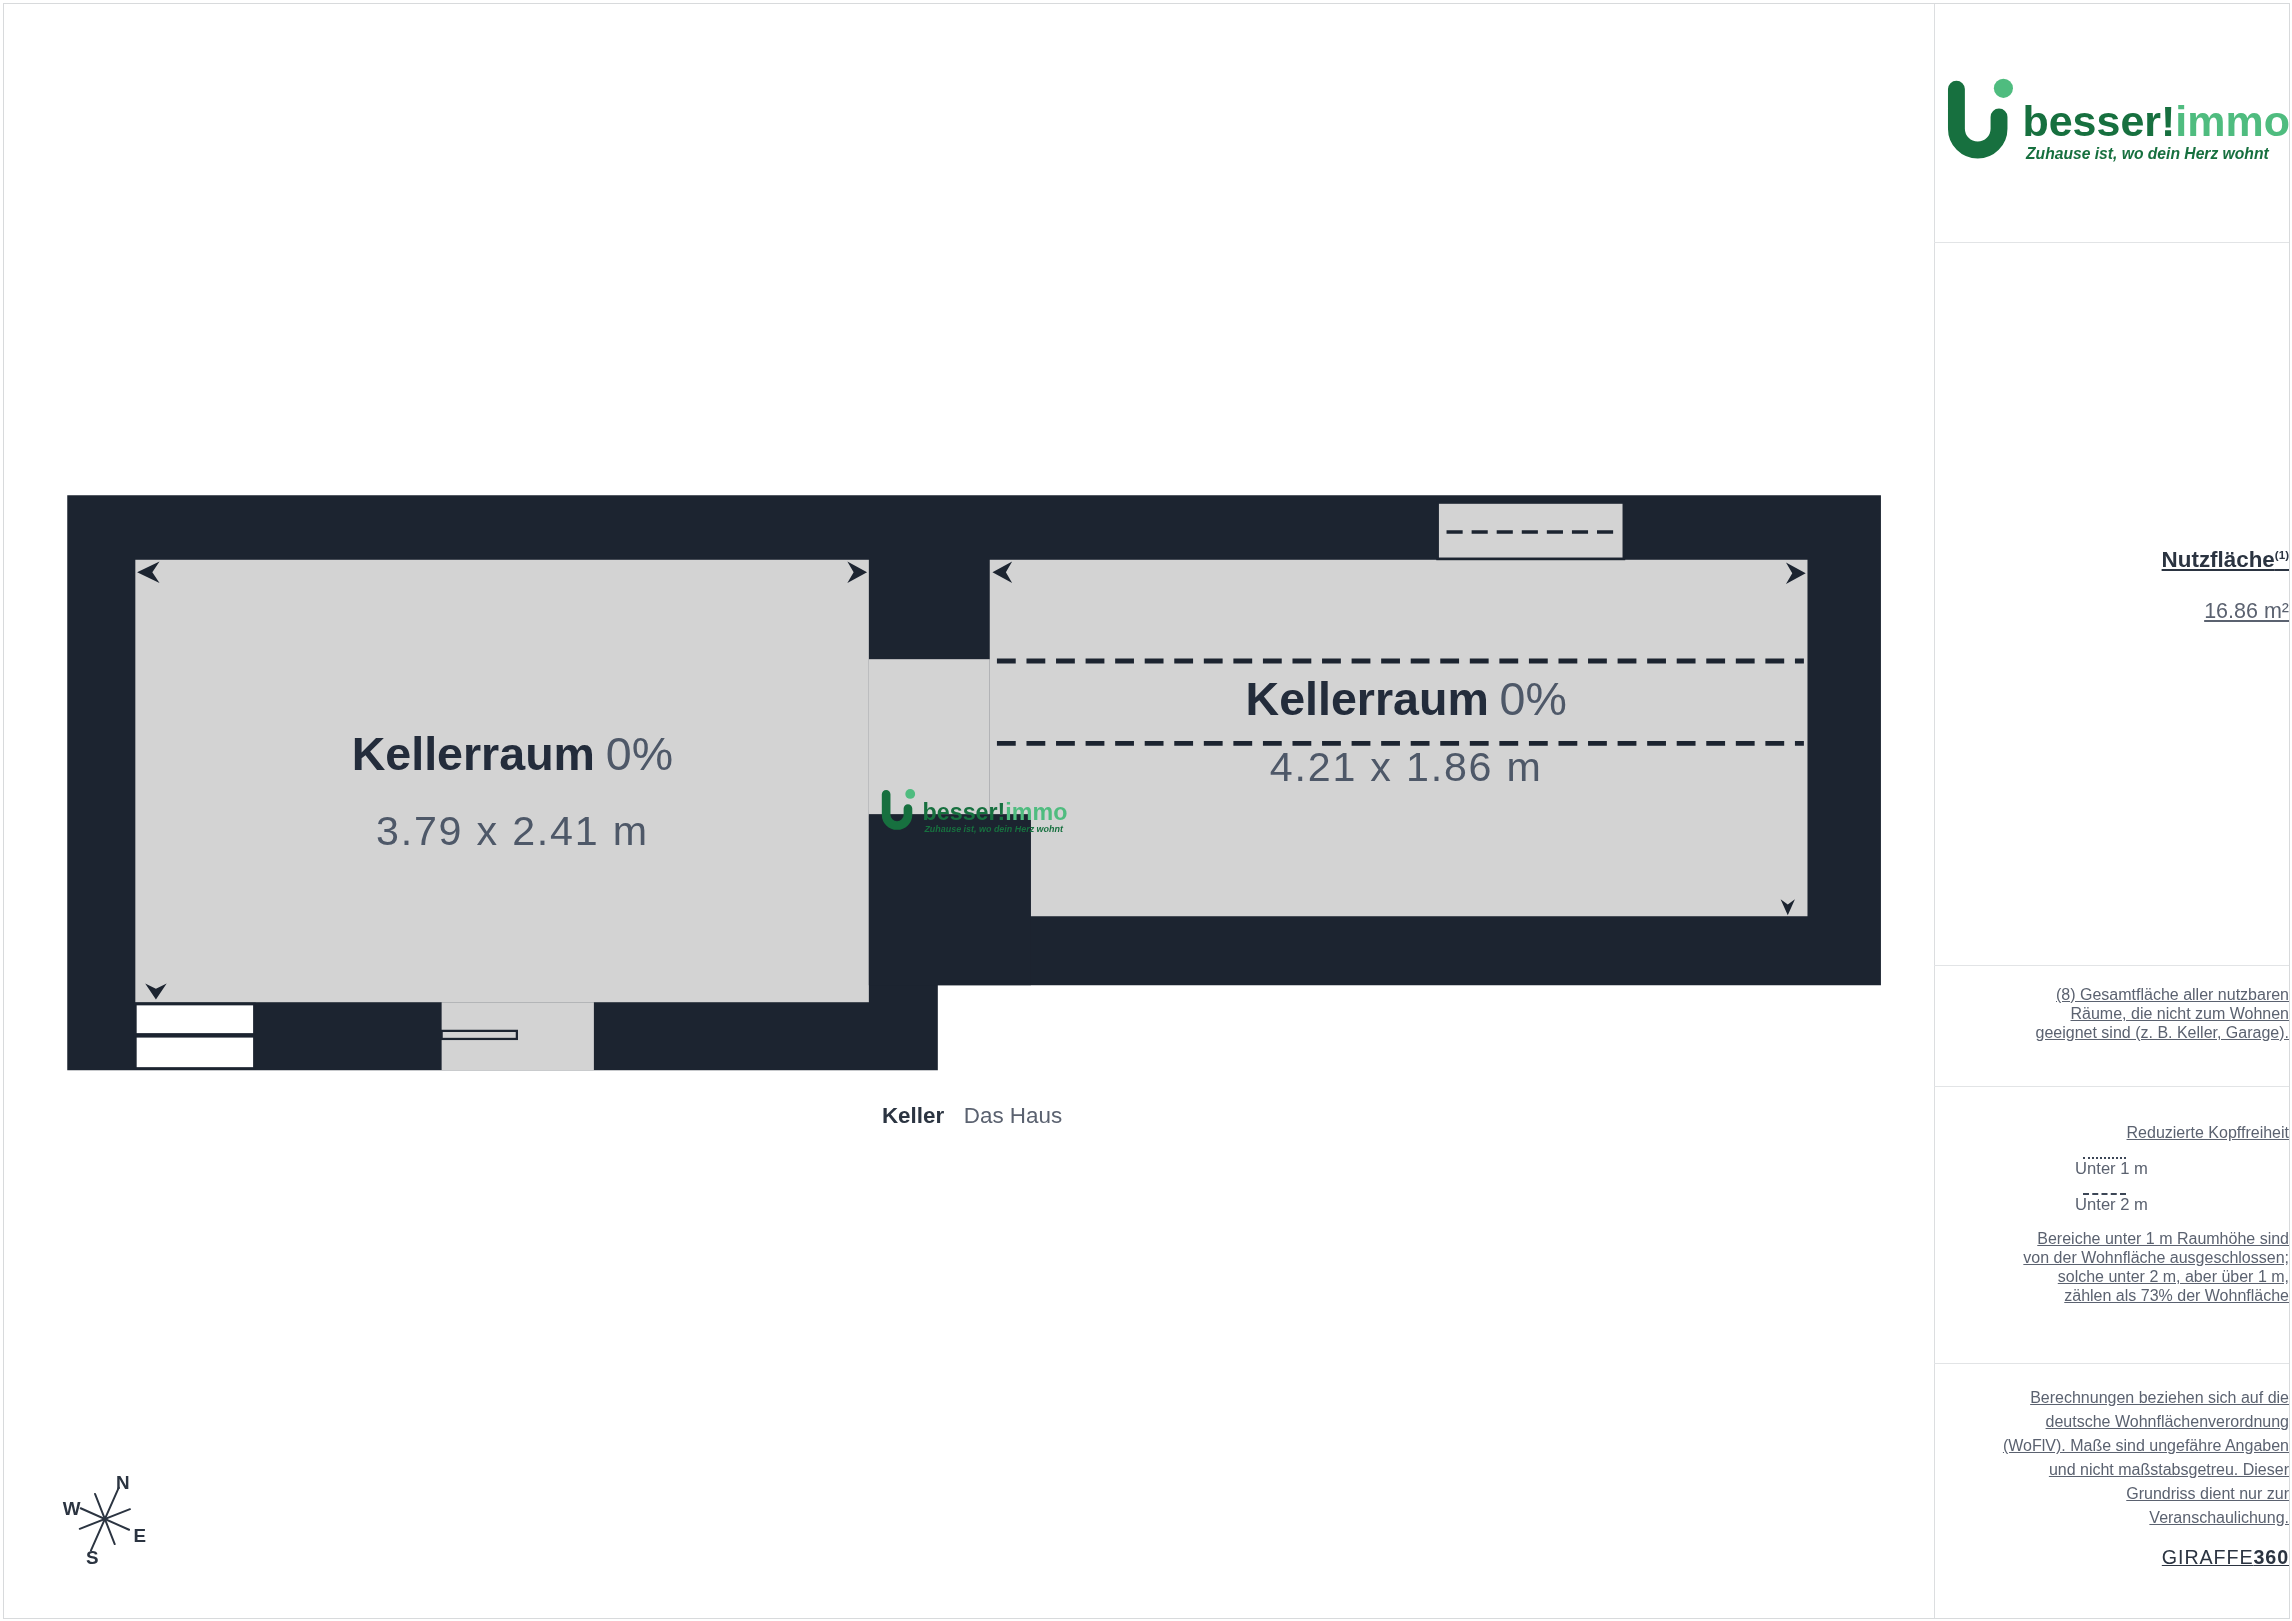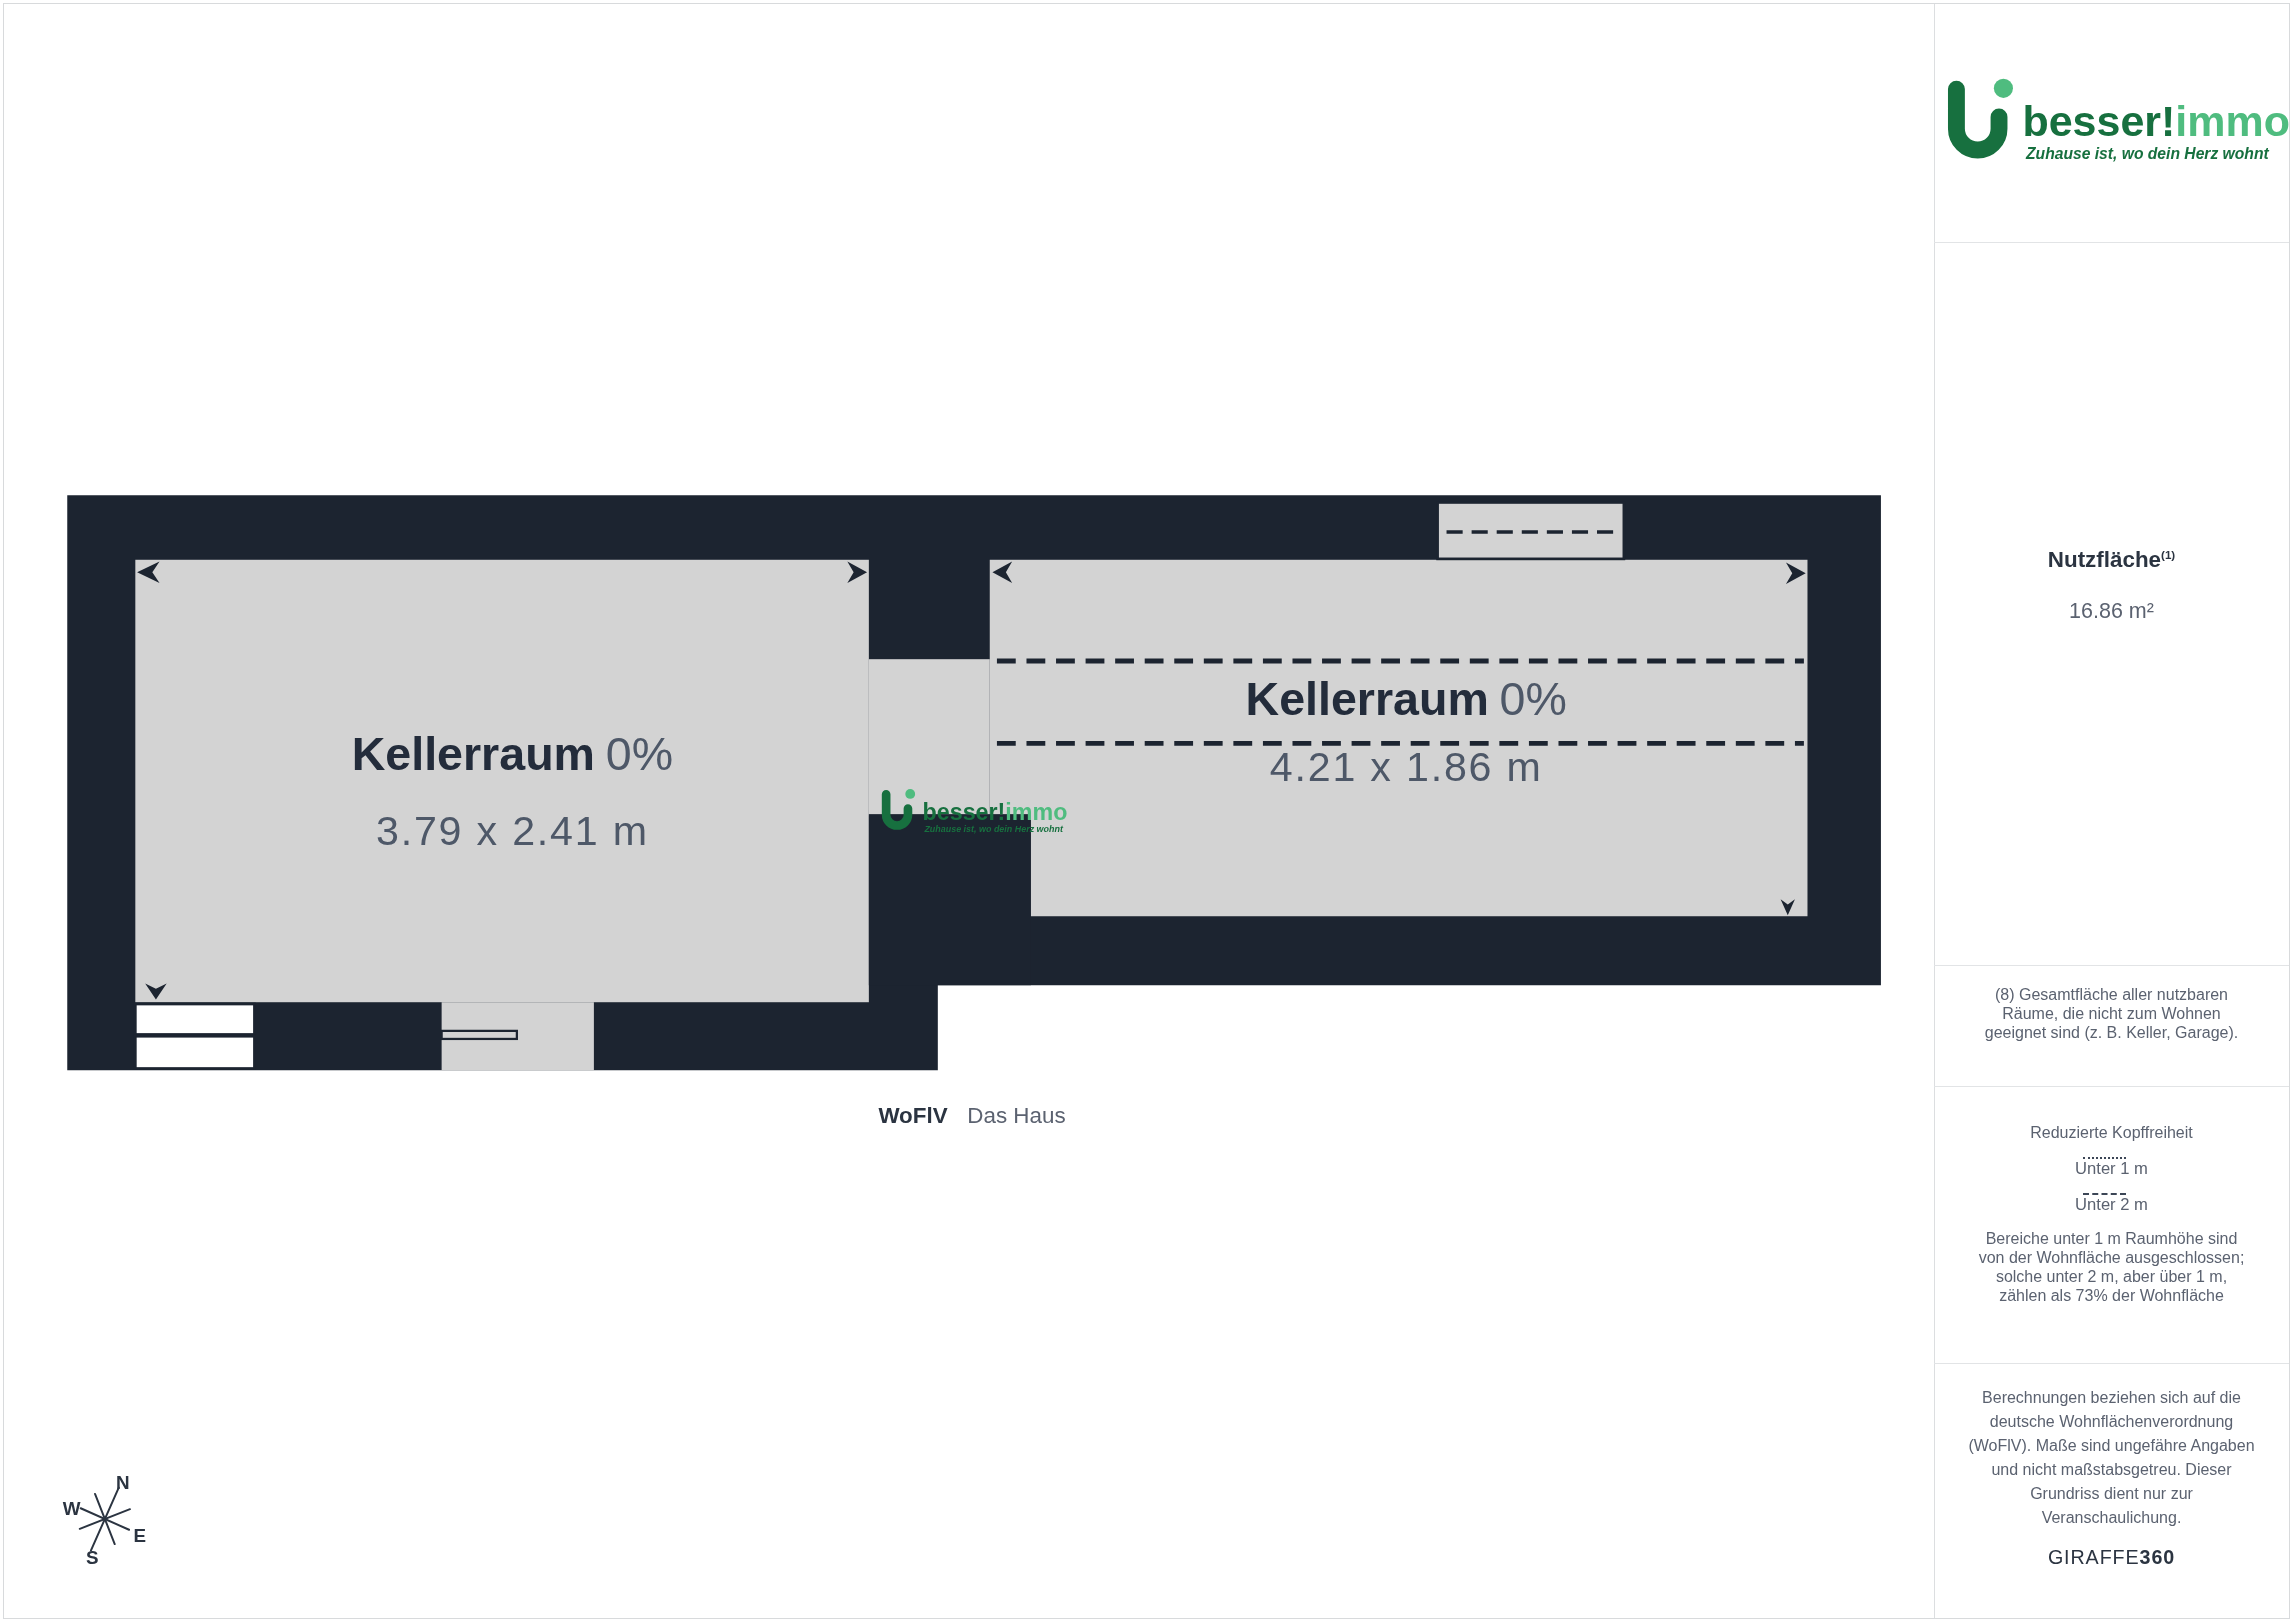--- a/index.html
+++ b/index.html
@@ -15,21 +15,21 @@
   .room-dims{font-family:"Liberation Sans",sans-serif;font-weight:400;font-size:46px;fill:#4e5868;letter-spacing:2px;}
   .wm-word{font-family:"Liberation Sans",sans-serif;font-weight:700;font-size:26px;}
   .wm-tag{font-family:"Liberation Sans",sans-serif;font-style:italic;font-weight:700;font-size:10px;fill:#17703f;}
   .logo-word{font-family:"Liberation Sans",sans-serif;font-weight:700;font-size:48px;}
   .logo-tag{font-family:"Liberation Sans",sans-serif;font-style:italic;font-weight:700;font-size:17.5px;fill:#17703f;}
   .compass-label{font-family:"Liberation Sans",sans-serif;font-weight:600;font-size:21px;fill:#2b3441;}
 
   
   .sidebar-divider-v{position:absolute;left:1934px;top:3.6px;width:0.9px;height:1615px;background:#dcdee0;}
   .sb-line{position:absolute;left:1934px;width:355px;height:0.9px;background:#e2e4e6;}
-  .sb-text{position:absolute;left:1934px;width:355px;text-align:center;color:#5b6270;}
+  .sb-text{position:absolute;left:1934px;width:355px;text-align:right;color:#5b6270;text-decoration:underline;}
   .area-title{top:548px;font-size:22.4px;font-weight:700;color:#2b3441;line-height:23px;}
   .area-title .sup{font-size:11.6px;position:relative;top:-8px;font-weight:700;}
   .area-value{top:600px;font-size:21.5px;line-height:23px;}
   .footnote{top:985px;font-size:16px;line-height:19px;white-space:pre-line;}
   .headroom-title{top:1123px;font-size:16px;line-height:19px;}
   .legend-row{position:absolute;left:1934px;width:355px;top:0;display:flex;align-items:center;justify-content:center;color:#5b6270;font-size:16.6px;flex-direction:column;}
   .legend-row .sample{display:inline-block;width:43px;height:0;margin-right:13.4px;}
   .sample-dotted{border-top:2.2px dotted #3c4656;}
   .sample-dashed{border-top:2.7px dashed #3c4656;}
   .headroom-note{top:1229px;font-size:16px;line-height:19px;white-space:pre-line;}
@@ -112,21 +112,21 @@
     </g>
 
     <g>
       <use href="#bimark" transform="translate(2172,88) scale(0.82)"></use>
       <text class="logo-word" x="2258" y="152"><tspan fill="#17703f">besser!</tspan><tspan fill="#4fbc7f">immo</tspan></text>
       <text class="logo-tag" x="2262" y="177">Zuhause ist, wo dein Herz wohnt</text>
     </g>
   </svg>
 
   <div class="caption">
-    <span class="lvl">WoFlV</span><span>Das Haus</span>
+    <span class="lvl">Keller</span><span>Das Haus</span>
   </div>
 
   <div class="sidebar-divider-v"></div>
   <div class="sb-line" style="top:242px"></div>
   <div class="sb-line" style="top:965px"></div>
   <div class="sb-line" style="top:1086px"></div>
   <div class="sb-line" style="top:1363px"></div>
 
   <div class="sb-text area-title"><span>Nutzfläche</span><span class="sup">(1)</span></div>
   <div class="sb-text area-value">16.86 m²</div>

